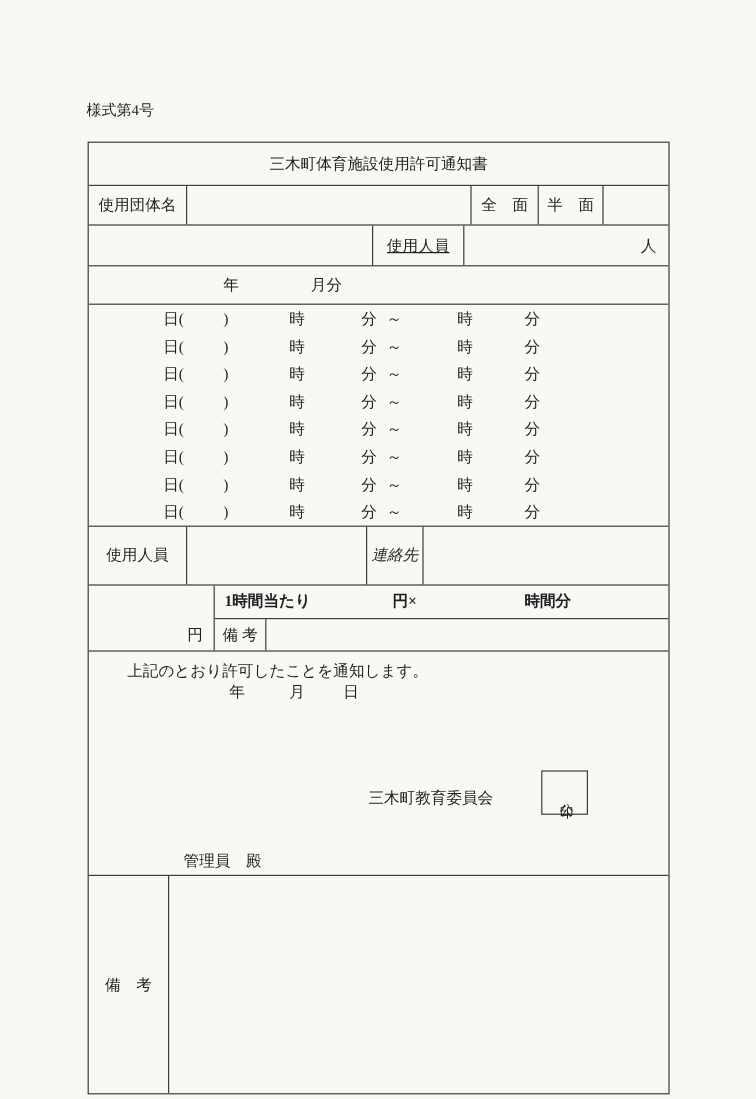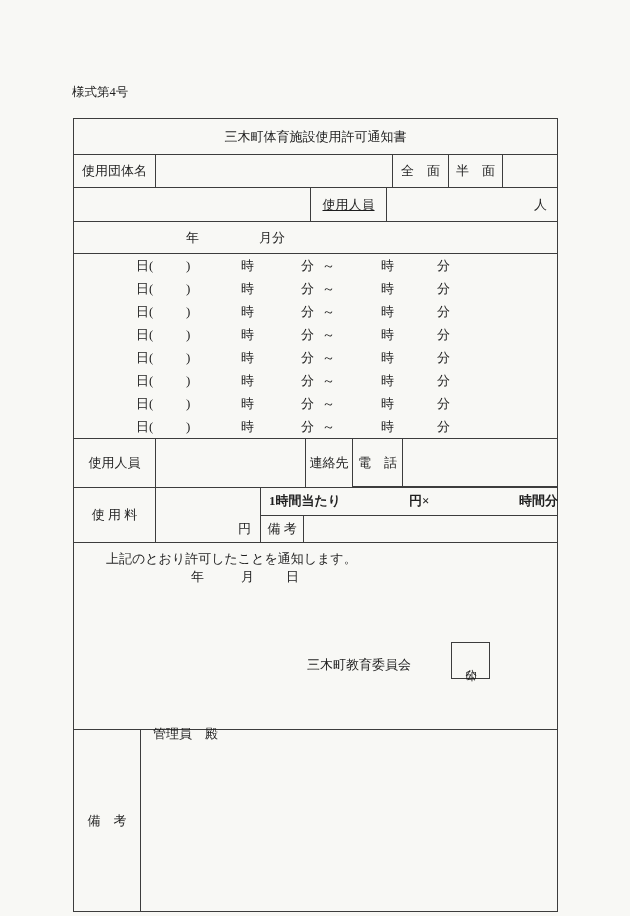--- a/index.html
+++ b/index.html
@@ -25,21 +25,21 @@
   .bb{border-bottom:1px solid #3d3d3d;}
   .center{justify-content:center;}
   .label{justify-content:center;}
   .w82{width:82px;}
   .w186{width:186px;}
   .w237{width:237px;}
   .w56{width:56px;}
   .w54{width:54px;}
   .w76{width:76px;text-decoration:underline;}
   .w150{width:150px;}
-  .w47{width:47px;}
+  .w47{width:47px;font-style:italic;}
   .w50{width:50px;}
   .w105{width:105px;}
   .w43{width:43px;}
   .w67{width:67px;}
   .grow{flex:1;}
   .r1{height:36px;align-items:center;justify-content:center;}
   .r2{height:34px;}
   .r3{height:33px;}
   .r4{height:34px;}
   .r5{height:217px;}
@@ -177,29 +177,24 @@
             </div>
           </div>
       </div>
     </div>
 
     <div class="row r6">
       <div class="cell label w82 br">使用人員</div>
       <div class="cell w150 br"></div>
       <div class="cell w47 br center">連絡先</div>
       <div class="sub-col">
-        <div class="sub-row bb">
-          <div class="cell w50 br center">電　話</div>
-          <div class="cell grow"></div>
-        </div>
       </div>
     </div>
 
     <div class="row r7">
-      <div class="cell label w82 br">使 用 料</div>
       <div class="cell w105 br yen-cell">
         <span>円</span>
       </div>
       <div class="sub-col">
         <div class="fee-hour">
           <span style="left:8px">1時間当たり</span>
           <span style="left:148px">円×</span>
           <span style="left:258px">時間分</span>
         </div>
         <div class="sub-row">
@@ -211,21 +206,21 @@
 
     <div class="row r8">
       <span class="abs" style="left:32px;top:7px">上記のとおり許可したことを通知します。</span>
       <span class="abs" style="left:117px;top:25px">年</span>
       <span class="abs" style="left:167px;top:25px">月</span>
       <span class="abs" style="left:212px;top:25px">日</span>
       <span class="abs" style="left:233px;top:113px">三木町教育委員会</span>
       <div class="seal-box">
         <span>公印</span>
       </div>
-      <span class="abs" style="left:79px;top:182px">管理員　殿</span>
+      <span class="abs" style="left:79px;top:166px">管理員　殿</span>
     </div>
 
     <div class="row r9">
       <div class="cell label w67 br">備　考</div>
       <div class="cell grow"></div>
     </div>
 
   </div>
 </div>
 

